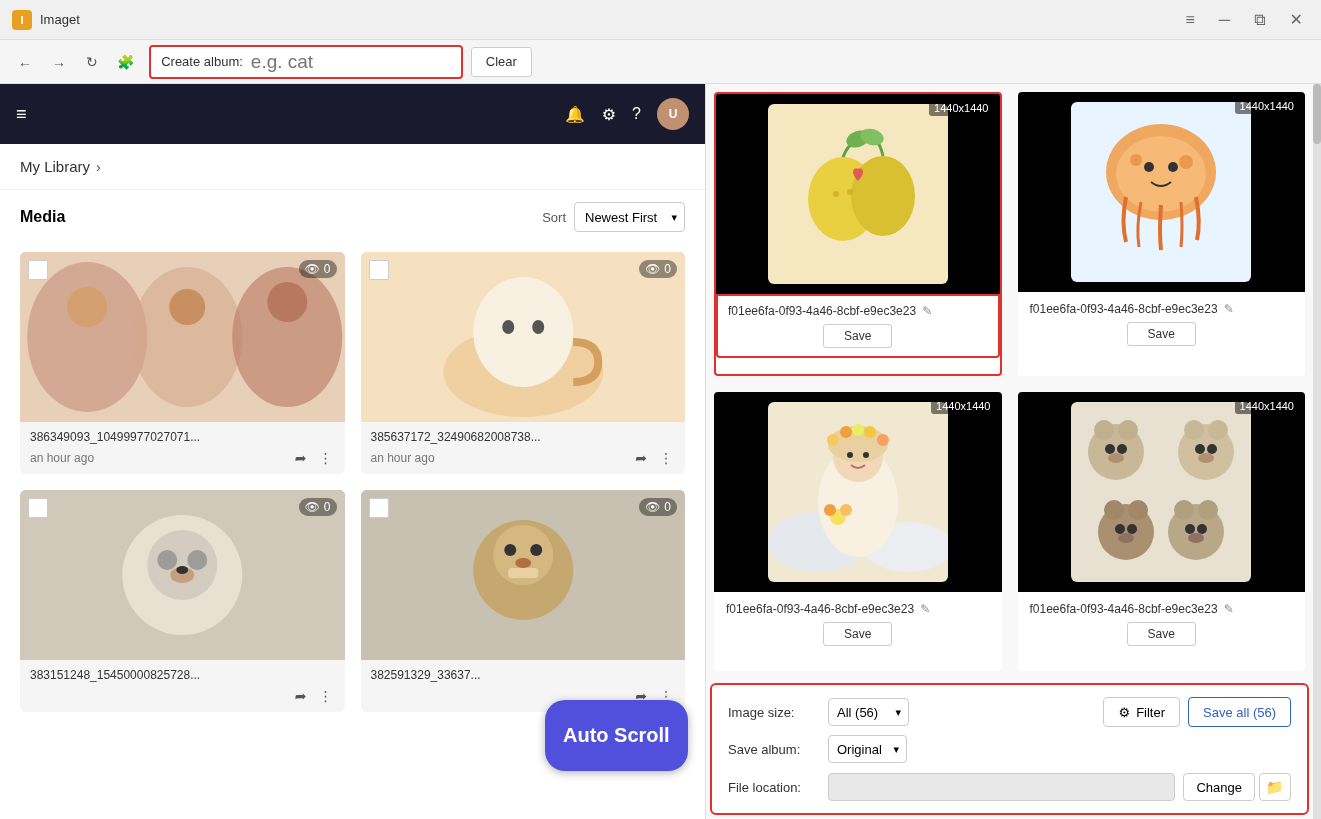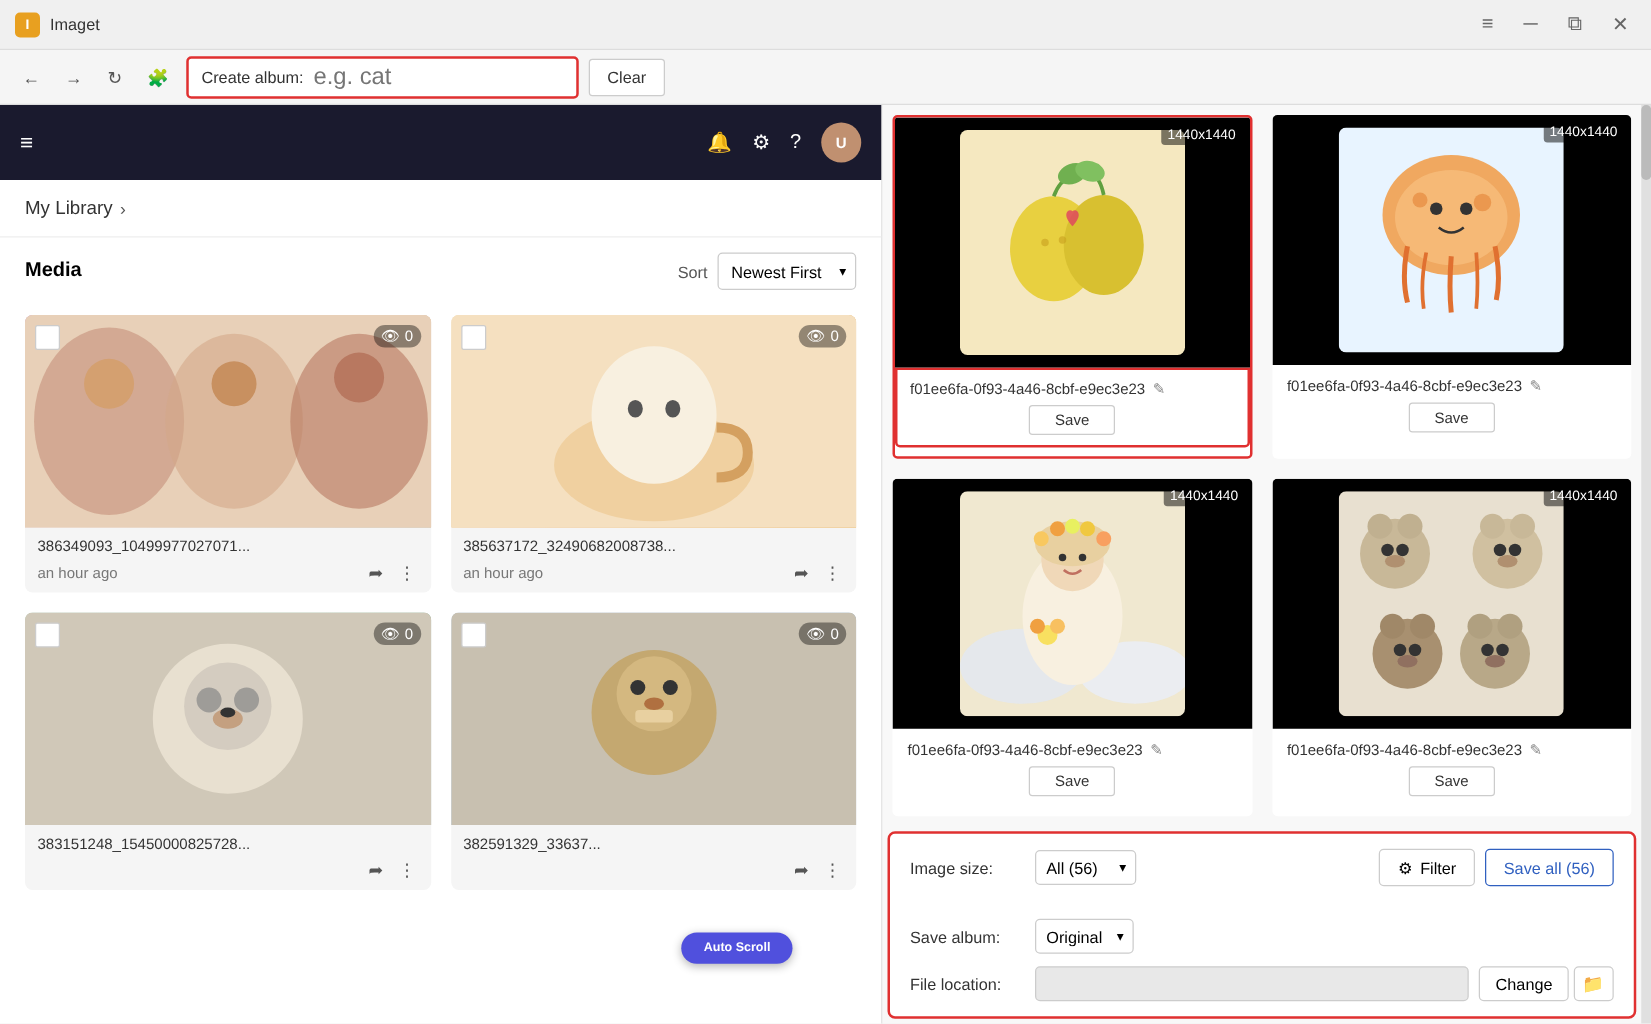--- a/index.html
+++ b/index.html
@@ -99,21 +99,21 @@
     .format-wrapper { position: relative; display: inline-block; }
     .format-wrapper::after { content: '▾'; position: absolute; right: 8px; top: 50%; transform: translateY(-50%); pointer-events: none; font-size: 11px; }
     .file-location-input { height: 28px; border: 1px solid #ccc; border-radius: 4px; font-size: 13px; padding: 0 8px; min-width: 180px; background: #e8e8e8; color: #555; }
     .change-btn { height: 28px; padding: 0 12px; background: white; border: 1px solid #ccc; border-radius: 4px; font-size: 13px; cursor: pointer; margin-left: 8px; }
     .folder-btn { height: 28px; width: 32px; background: white; border: 1px solid #ccc; border-radius: 4px; font-size: 14px; cursor: pointer; margin-left: 4px; }
 
     
     .auto-scroll-btn {
       position: absolute; bottom: 230px; left: 440px;
       background: #5050dd; color: white; border: none; border-radius: 20px;
-      padding: 7px 18px; font-size: 10px; font-weight: 600; cursor: pointer;
+      padding: 24px 18px; font-size: 20px; font-weight: 600; cursor: pointer;
       box-shadow: 0 2px 8px rgba(0,0,0,0.3); z-index: 10;
     }
   </style>
 </head>
 <body>
 
 <div class="titlebar">
   <div class="titlebar-left">
     <div class="app-icon">I</div>
     <span class="app-title">Imaget</span>
@@ -460,21 +460,21 @@
           <div class="image-name-row">
             <span class="image-name">f01ee6fa-0f93-4a46-8cbf-e9ec3e23</span>
             <span class="edit-icon">✎</span>
           </div>
           <button class="save-btn">Save</button>
         </div>
       </div>
     </div>
 
     <div class="bottom-panel" style="margin-right: 12px;">
-      <div style="display: flex; align-items: center; margin-bottom: 26px;">
+      <div style="display: flex; align-items: center; margin-bottom: 8px;">
         <span class="bottom-label">Image size:</span>
         <div class="size-wrapper">
           <select class="size-select">
             <option>All (56)</option>
             <option>Small</option>
             <option>Medium</option>
             <option>Large</option>
           </select>
         </div>
         <button class="filter-btn">

